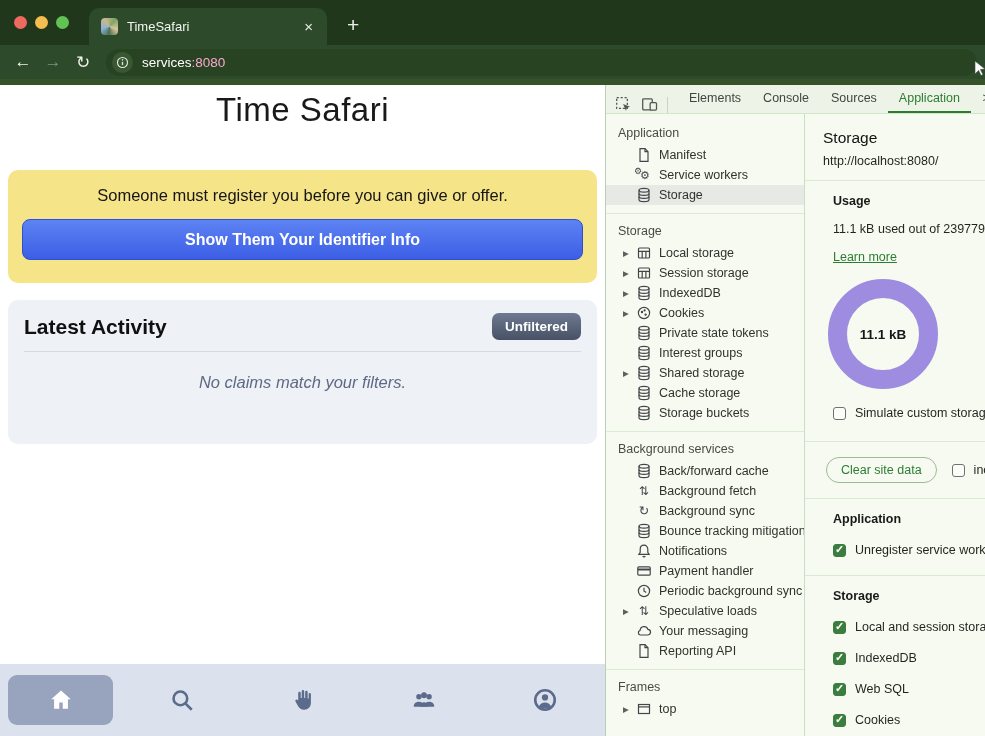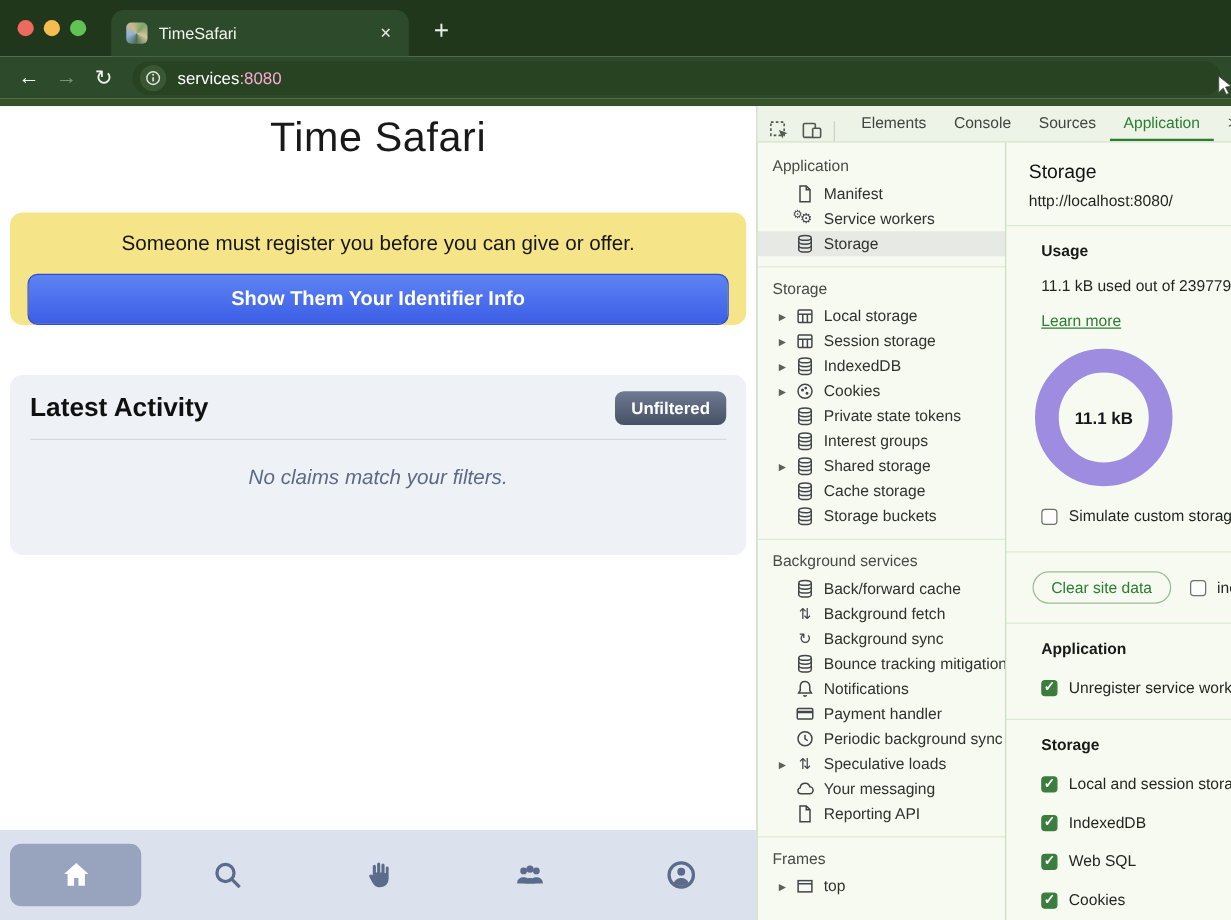--- a/index.html
+++ b/index.html
@@ -32,21 +32,21 @@
   .mouse-cursor{position:absolute;right:-4px;top:15px;width:16px;height:16px;color:#fff}
 
   
   .main{display:flex;height:651px}
   .page{width:605px;position:relative;background:#fff;flex:none;overflow:hidden}
   .devtools{flex:1;border-left:1px solid #b9ceb2;background:#f7faf1;display:flex;flex-direction:column;min-width:0}
 
   
   .page-title{font-size:33px;text-align:center;margin:6px 0 0;color:#191919;font-weight:400;letter-spacing:.5px}
   .alert{position:absolute;left:8px;right:8px;top:85px;background:#f6e488;border-radius:10px;
-         padding:16px 14px 0;box-sizing:border-box}
+         padding:16px 14px 23px;box-sizing:border-box}
   .alert-msg{text-align:center;font-size:16.5px;color:#161616}
   .alert-btn{display:block;margin-top:14px;width:100%;height:41px;border:1px solid #2f4ed0;border-radius:8px;
          background:linear-gradient(#5d83f3,#3c5ee6);color:#fff;font-weight:700;font-size:16px;
          font-family:"Liberation Sans",sans-serif;cursor:pointer}
   .card{position:absolute;left:8px;right:8px;top:215px;height:144px;background:#eef1f6;border-radius:10px;
         padding:13px 16px;box-sizing:border-box}
   .card-head{display:flex;justify-content:space-between;align-items:center}
   .card-title{font-size:21px;font-weight:700;color:#101010}
   .badge{background:linear-gradient(#6e7a92,#475165);color:#fff;font-size:13.5px;font-weight:700;
          padding:6px 13px;border-radius:7px;cursor:pointer;border:none;font-family:"Liberation Sans",sans-serif}

